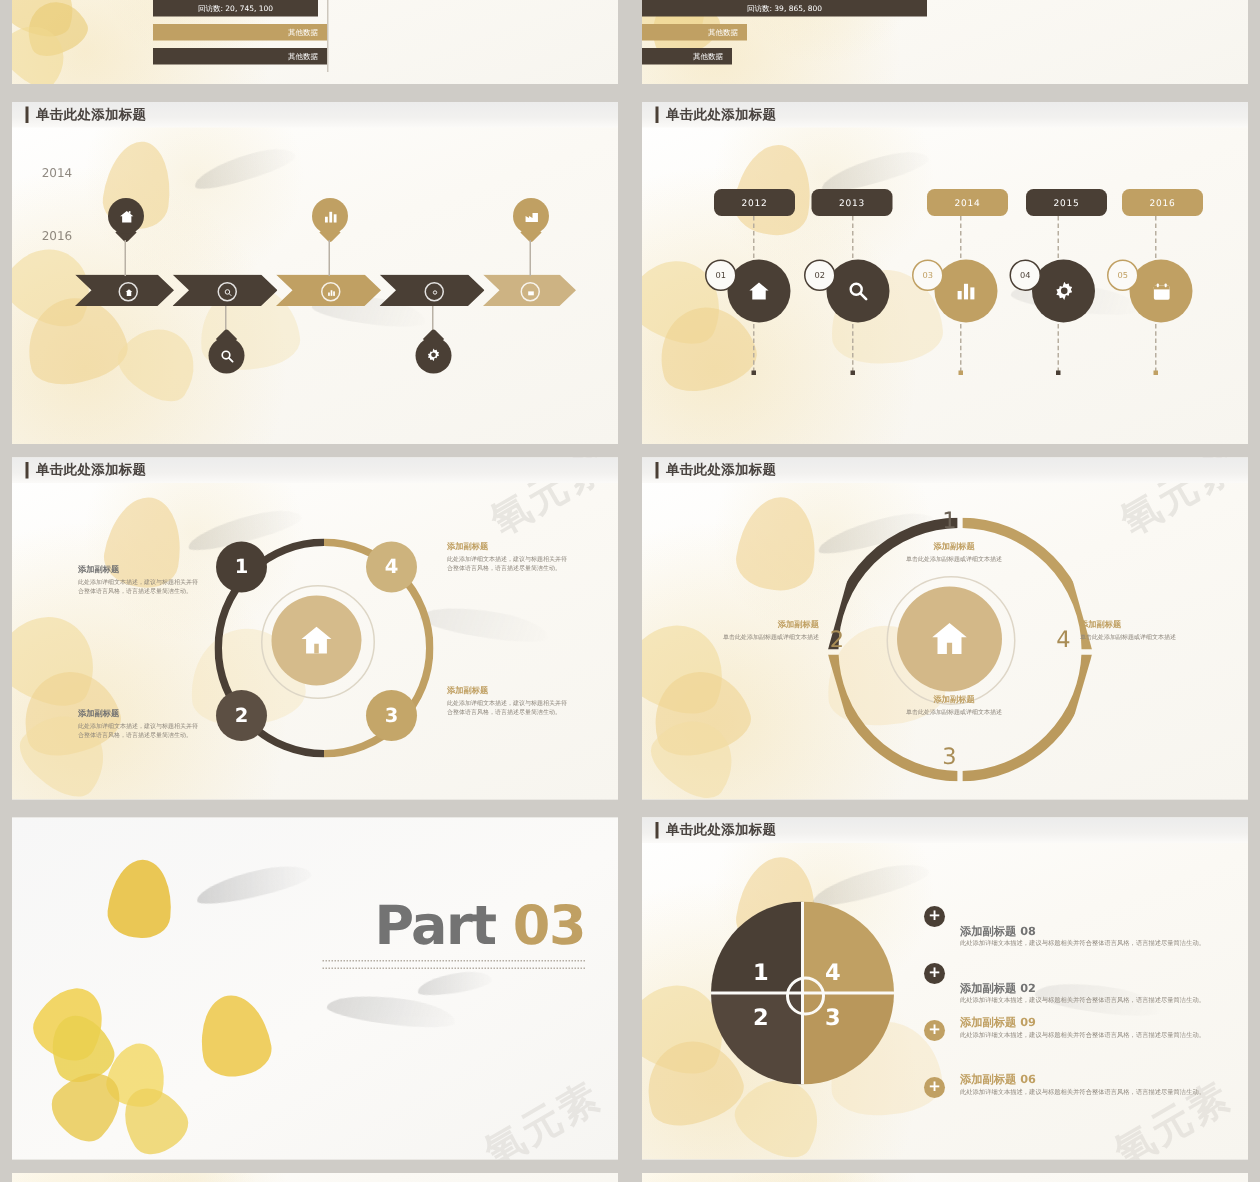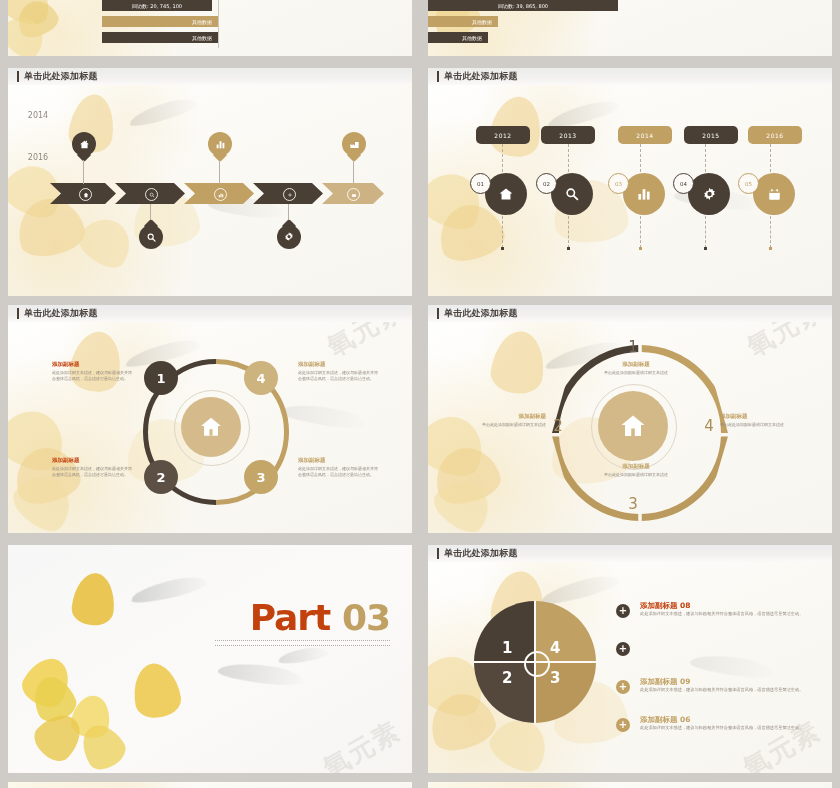--- a/index.html
+++ b/index.html
@@ -32,21 +32,21 @@
       letter-spacing:.2px;white-space:nowrap;}
 
   
   .wm{position:absolute;right:4px;top:6px;font-size:26px;color:rgba(140,135,130,.17);
       transform:rotate(-30deg);letter-spacing:2px;font-weight:bold;pointer-events:none;}
   .wm2{position:absolute;right:8px;bottom:6px;font-size:26px;color:rgba(140,135,130,.15);
       transform:rotate(-30deg);letter-spacing:2px;font-weight:bold;pointer-events:none;}
 
   .dark{background:#4a3f35;}
   .gold{background:#c0a063;}
-  .c-dark{color:#c2410c;}
+  .c-dark{color:#737373;margin-top:15px;}
   .c-gold{color:#c0a063;}
 
   .cap-t{font-size:5.5px;color:#5a5349;text-align:center;font-weight:bold;line-height:1.25;}
   .cap-s{font-size:4px;color:#8d867c;text-align:center;line-height:1.35;}
   .yr{font-size:8px;color:#6b6359;text-align:center;}
 
   .ico{display:flex;align-items:center;justify-content:center;color:#fff;}
   svg{display:block;}
 
   
@@ -588,20 +588,24 @@
 
   <div style="position:absolute;left:188px;top:56px;width:196px;">
     <div class="bullet dark" style="left:0;top:3px;">+</div>
     <div style="margin-left:24px;">
       <div class="li-t c-dark">添加副标题 08</div>
       <div class="li-b">此处添加详细文本描述，建议与标题相关并符合整体语言风格，语言描述尽量简洁生动。</div>
     </div>
   </div>
   <div style="position:absolute;left:188px;top:94px;width:196px;">
     <div class="bullet dark" style="left:0;top:3px;">+</div>
+    <div style="margin-left:24px;">
+      <div class="li-t c-dark">添加副标题 02</div>
+      <div class="li-b">此处添加详细文本描述，建议与标题相关并符合整体语言风格，语言描述尽量简洁生动。</div>
+    </div>
   </div>
   <div style="position:absolute;left:188px;top:132px;width:196px;">
     <div class="bullet gold" style="left:0;top:3px;">+</div>
     <div style="margin-left:24px;">
       <div class="li-t c-gold">添加副标题 09</div>
       <div class="li-b">此处添加详细文本描述，建议与标题相关并符合整体语言风格，语言描述尽量简洁生动。</div>
     </div>
   </div>
   <div style="position:absolute;left:188px;top:170px;width:196px;">
     <div class="bullet gold" style="left:0;top:3px;">+</div>

